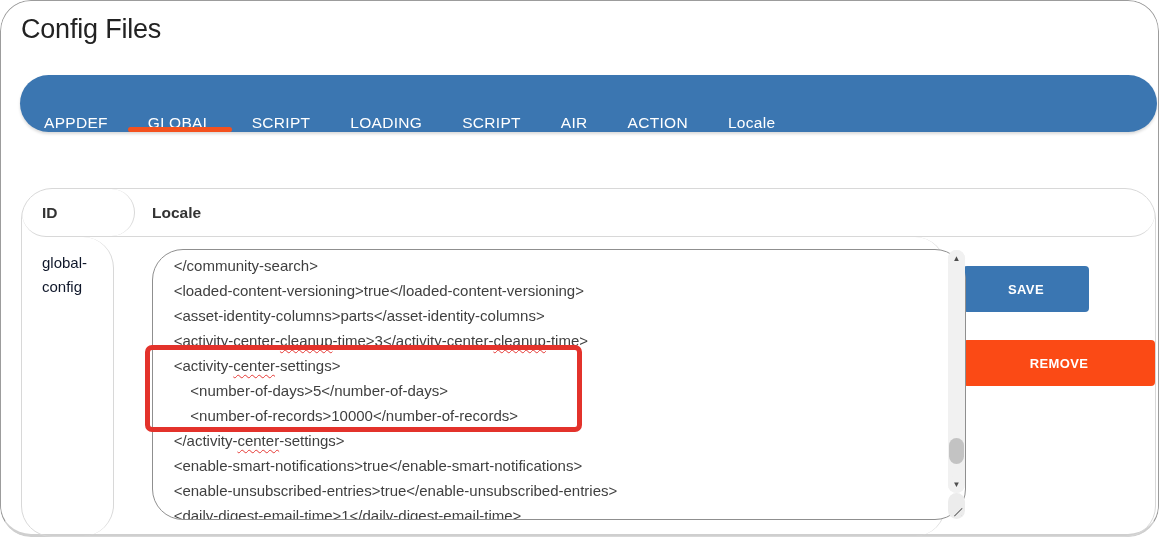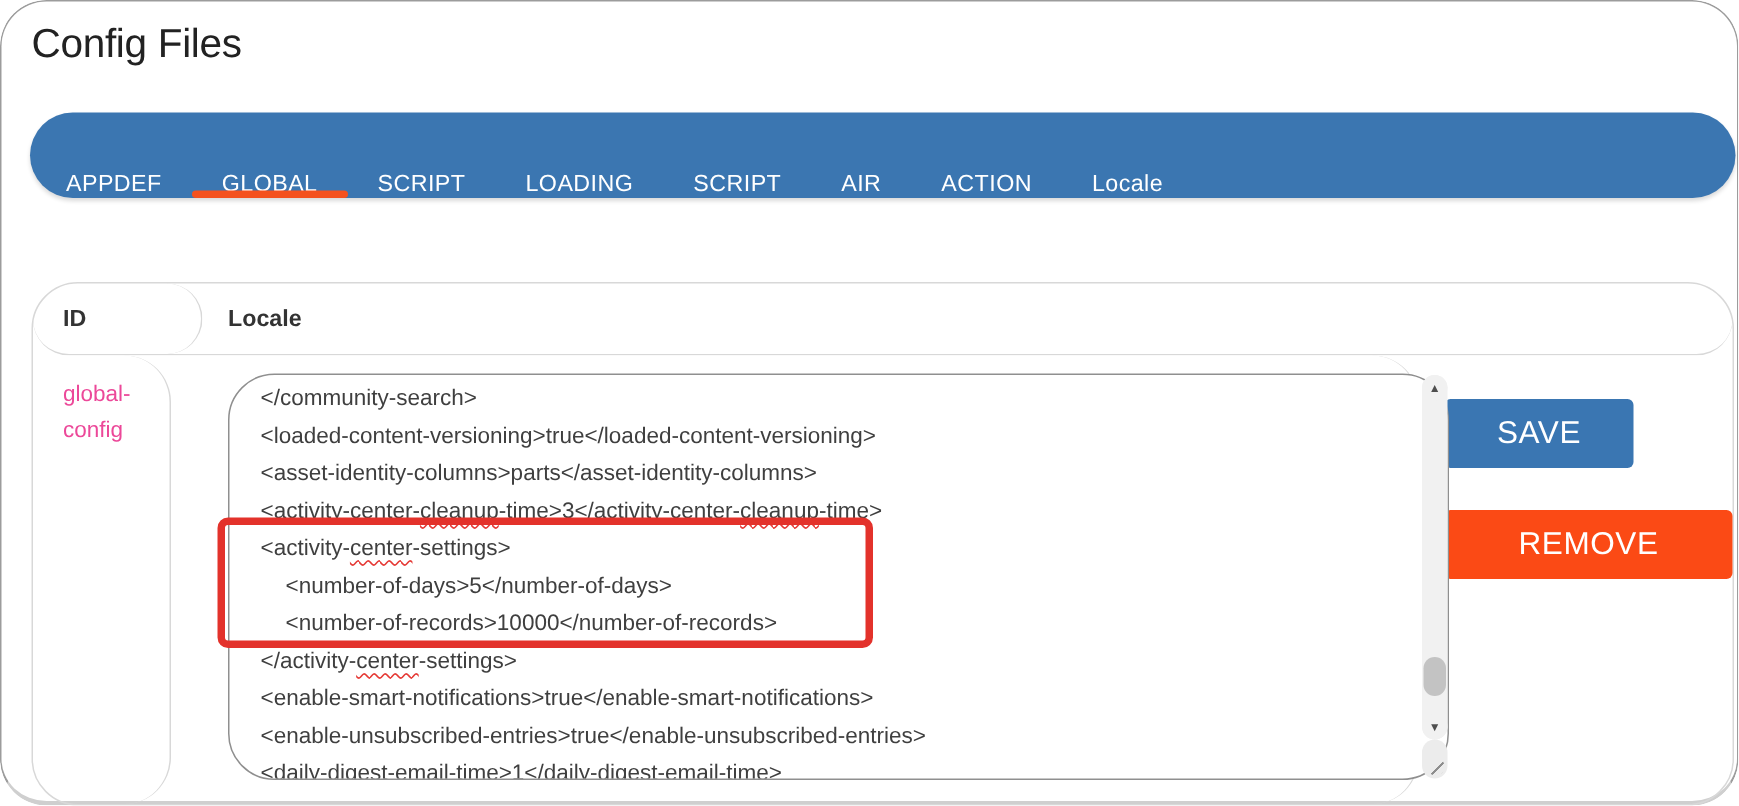--- a/index.html
+++ b/index.html
@@ -42,21 +42,21 @@
   .thead { display:flex; height:48px; border-bottom:1px solid #d8d8d8; }
   .trow  { display:flex; flex:1; }
   .col-id      { width:113px; border-right:1px solid #d8d8d8; }
   .col-content { width:832px; border-right:1px solid #d8d8d8; }
   .col-actions { flex:1; }
   .th { display:flex; align-items:center; font-size:15.5px; font-weight:bold; color:#333; }
   .th.col-id      { padding-left:20px; }
   .th.col-content { padding-left:14px; }
   .th.col-actions { padding-left:17px; }
 
-  .id-cell { padding:14px 12px 0 20px; font-size:15px; color:#ec4899; line-height:24px; word-wrap:break-word; }
+  .id-cell { padding:14px 12px 0 20px; font-size:15px; color:#0f172a; line-height:24px; word-wrap:break-word; }
 
   
   .content-cell { position:relative; padding:12px 0 0 10px; }
   .editor {
     position:relative; width:814px; height:271px;
     border:1px solid #8f8f8f; background:#fff;
     display:flex; cursor:text;margin-left:28px;
   }
   .editor-lines {
     flex:1; padding:3px 0 0 4px; overflow:hidden;
@@ -83,22 +83,22 @@
   .highlight-box {
     position:absolute; left:-8px; top:95px; width:437px; height:87px;
     border:5px solid var(--highlight, #e3322b); border-radius:7px;
     pointer-events:none; z-index:5;
   }
 
   
   .actions-cell { padding:29px 0 0 17px; }
   .btn {
     display:block; border:none; border-radius:4px; color:#fff;
-    font-family:"Liberation Sans", sans-serif; font-size:21px; letter-spacing:.4px;
-    cursor:pointer; text-align:center;
+    font-family:"Liberation Sans", sans-serif; font-size:13px; letter-spacing:.4px;
+    cursor:pointer; text-align:center;font-weight:bold;
   }
   .btn-save   { width:126px; height:46px; background:var(--save, #3a76b2); margin-bottom:28px; }
   .btn-remove { width:192px; height:46px; background:var(--remove, #fb4a15); }
 </style>
 </head>
 <body>
 
 <div class="screen">
 
   <div class="page-title">Config Files</div>

